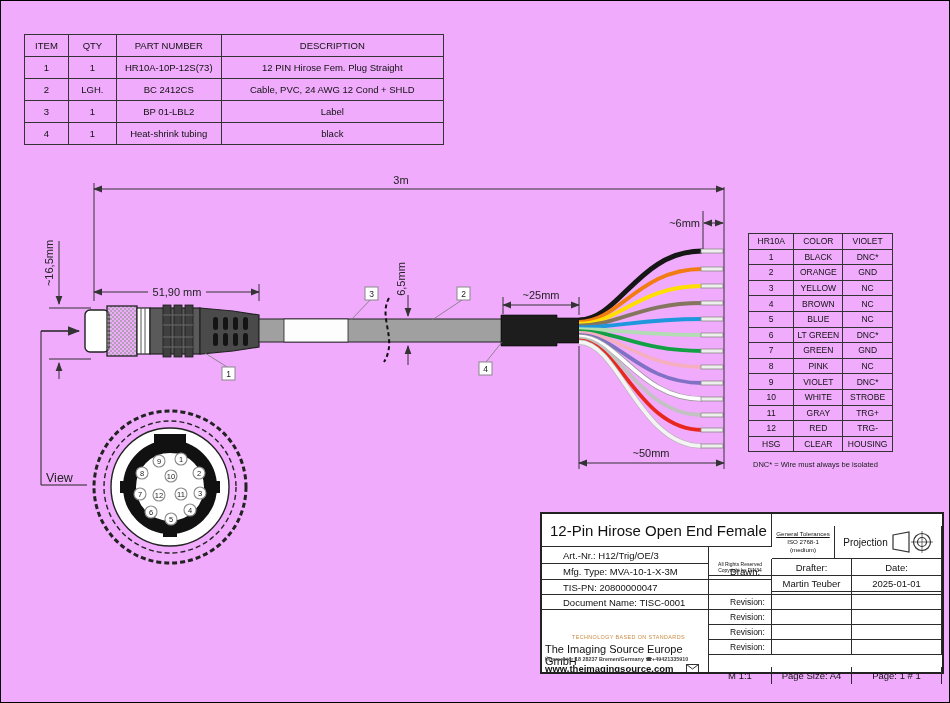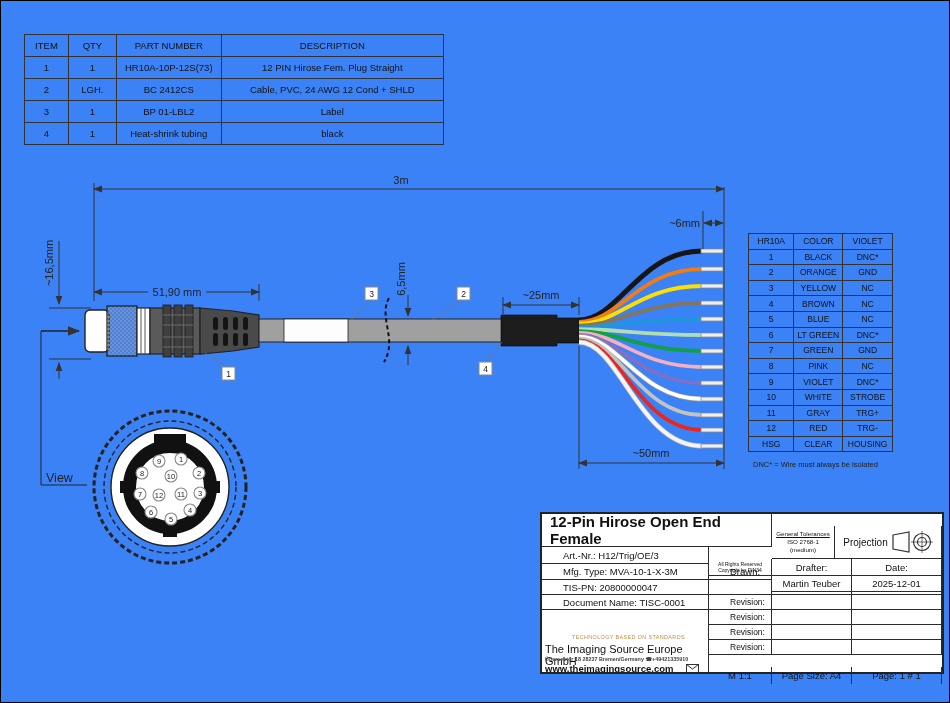--- a/index.html
+++ b/index.html
@@ -1,17 +1,17 @@
 <!DOCTYPE html>
 <html><head>
 <meta charset="utf-8">
 <style>
   html,body{margin:0;padding:0;background:#fff;}
   body{font-family:"Liberation Sans",sans-serif;color:#111;}
-  #sheet{position:relative;width:948px;height:701px;border:1px solid #000;background:#3b82f6;overflow:hidden;}
+  #sheet{position:relative;width:948px;height:701px;border:1px solid #000;background:#f0abfc;overflow:hidden;}
   .abs{position:absolute;}
   table{border-collapse:collapse;}
   
   .bom{font-size:9.5px;}
   .bom th,.bom td{border:1px solid #333;text-align:center;font-weight:normal;padding:0 4px;height:21px;}
   
   .pin{font-size:8.5px;}
   .pin th,.pin td{border:1px solid #333;text-align:center;font-weight:normal;padding:0 2px;height:14.6px;}
   .dnc-note{font-size:7.5px;color:#222;}
   .note-line{font-size:10.5px;color:#111;}
@@ -324,21 +324,21 @@
           <td>HSG</td>
           <td>CLEAR</td>
           <td>HOUSING</td>
         </tr>
       </tbody>
   </table>
   <div class="abs dnc-note" style="left:752px;top:459px;">DNC* = Wire must always be isolated</div>
 
 
   <div id="titleblock" class="abs" style="left:539px;top:511px;width:400px;height:158px;">
-    <div class="tb-cell title-big cl" style="left:0;top:0;width:230px;height:33px;font-weight:bold;">12-Pin Hirose Open End Female</div>
+    <div class="tb-cell title-big cl" style="left:0;top:0;width:230px;height:33px;">12-Pin Hirose Open End Female</div>
     <div class="tb-cell tol cc" style="left:230px;top:0;width:63px;height:33px;">
       <span class="u">General Tolerances</span>
       <span>ISO 2768-1</span>
       <span>(medium)</span>
     </div>
     <div class="tb-cell cc" style="left:293px;top:0;width:107px;height:33px;font-size:10px;gap:3px;">
       <span>Projection</span>
       <svg width="42" height="24" viewBox="0 0 42 24">
         <path d="M2,5 L18,2 L18,22 L2,19 Z" fill="none" stroke="#333" stroke-width="1.2"></path>
         <circle cx="31" cy="12" r="8.5" fill="none" stroke="#333" stroke-width="1.2"></circle>
@@ -351,21 +351,21 @@
     <div class="tb-cell tiny cc" style="left:167px;top:33px;width:63px;height:17px;flex-direction:column;">
       <span>All Rights Reserved</span>
       <span>Copyright by DIN34</span>
     </div>
     <div class="tb-cell cc" style="left:230px;top:33px;width:80px;height:17px;">Drafter:</div>
     <div class="tb-cell cc" style="left:310px;top:33px;width:90px;height:17px;">Date:</div>
 
     <div class="tb-cell cl" style="left:0;top:50px;width:167px;height:16px;">Mfg. Type: MVA-10-1-X-3M</div>
     <div class="tb-cell cl" style="left:167px;top:50px;width:63px;height:16px;">Drawn:</div>
     <div class="tb-cell cc" style="left:230px;top:50px;width:80px;height:16px;">Martin Teuber</div>
-    <div class="tb-cell cc" style="left:310px;top:50px;width:90px;height:16px;">2025-12-01</div>
+    <div class="tb-cell cc" style="left:310px;top:50px;width:90px;height:16px;">2025-01-01</div>
 
     <div class="tb-cell cl" style="left:0;top:66px;width:167px;height:15px;">TIS-PN: 20800000047</div>
     <div class="tb-cell" style="left:167px;top:66px;width:63px;height:15px;"></div>
     <div class="tb-cell" style="left:230px;top:66px;width:80px;height:15px;"></div>
     <div class="tb-cell" style="left:310px;top:66px;width:90px;height:15px;"></div>
 
     <div class="tb-cell cl" style="left:0;top:81px;width:167px;height:15px;">Document Name: TISC-0001</div>
     <div class="tb-cell cl rev" style="left:167px;top:81px;width:63px;height:15px;">Revision:</div>
     <div class="tb-cell" style="left:230px;top:81px;width:80px;height:15px;"></div>
     <div class="tb-cell" style="left:310px;top:81px;width:90px;height:15px;"></div>

